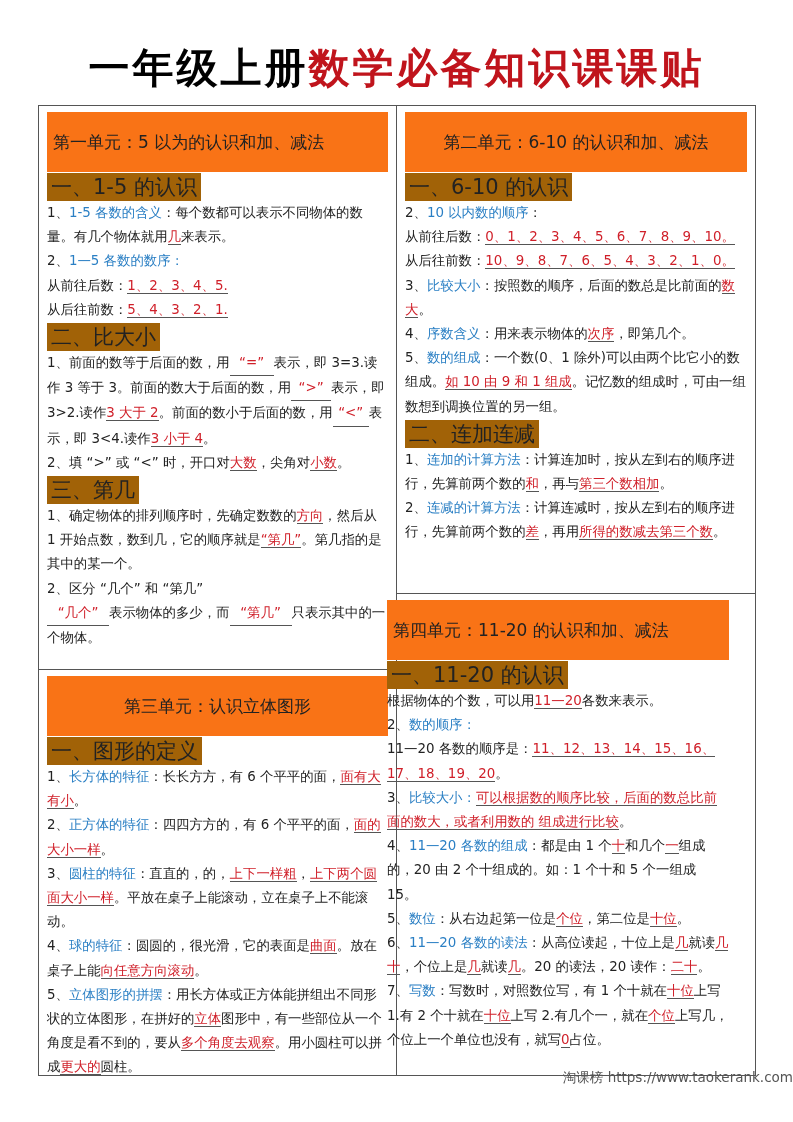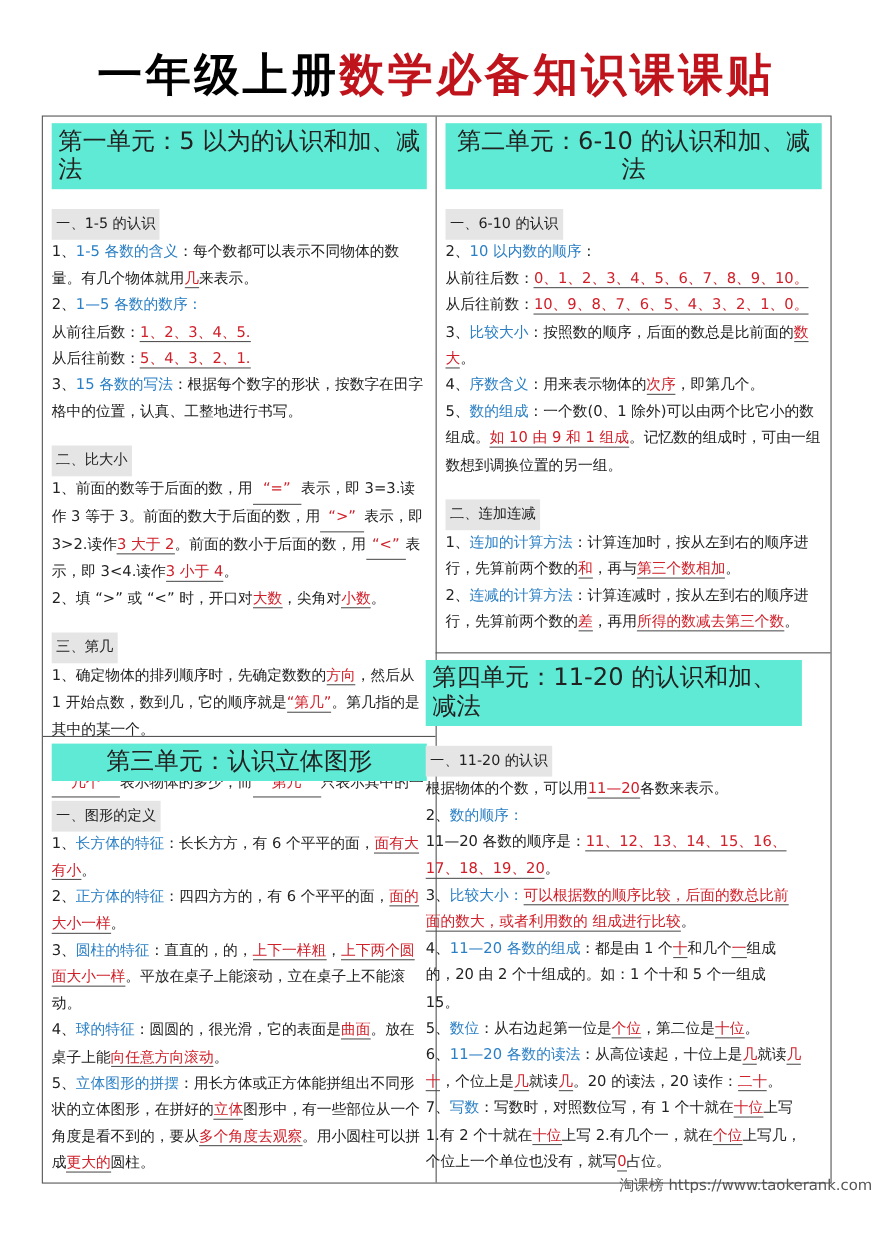--- a/index.html
+++ b/index.html
@@ -7,23 +7,23 @@
          font-family:"DejaVu Sans", sans-serif; color:#222; }
   .title { position:absolute; top:40px; left:0; width:793px; text-align:center;
            font-family:"DejaVu Serif", serif; font-weight:bold; font-size:41px; letter-spacing:3px; line-height:56px; }
   .title .black { color:#000000; }
   .title .red { color:#c0141c; }
   .sheet { position:absolute; left:38px; top:105px; width:718px; height:971px;
            border:1px solid #555; box-sizing:border-box; }
   .vline { position:absolute; left:357px; top:0; width:1px; height:969px; background:#555; }
   .hline { position:absolute; height:1px; background:#555; }
   .panel { position:absolute; box-sizing:border-box; padding:0 8px; }
-  .unit-title { background:#5eead4; font-size:22px; color:#222; padding:4px 6px; line-height:26px; margin-top:6px; }
+  .unit-title { background:#f97316; font-size:17px; color:#222; padding:17px 6px; line-height:26px; margin-top:6px; }
   .unit-title.center { text-align:center; }
-  .sec { display:inline-block; background:#e5e5e5; font-size:13px; color:#222; padding:1px 4px; line-height:26px; margin-top:18px; }
+  .sec { display:inline-block; background:#a16207; font-size:21px; color:#222; padding:1px 4px; line-height:26px; margin-top:1px; }
   .p { font-size:13.4px; line-height:24.2px; margin:0; }
   .blue { color:#2a7fc4; }
   .hl { color:#d0202a; border-bottom:1px solid #555; }
   .blank { display:inline-block; border-bottom:1px solid #555; color:#d0202a; }
   .footer { position:absolute; top:1069px; left:0; width:793px; text-align:right;
             font-size:13.5px; color:#555; }
 </style>
 </head>
 <body>
 
@@ -36,21 +36,20 @@
   <div class="hline" style="left:0; top:563px; width:357px;"></div>
   <div class="hline" style="left:357px; top:487px; width:359px;"></div>
 
   <div class="panel" style="left:0; top:0; width:357px;">
     <div class="unit-title">第一单元：5 以为的认识和加、减法</div>
     <div class="sec">一、1-5 的认识</div>
     <p class="p"><span>1、</span><span class="blue">1-5 各数的含义</span><span>：每个数都可以表示不同物体的数量。有几个物体就用</span><span class="hl">几</span><span>来表示。</span></p>
     <p class="p"><span>2、</span><span class="blue">1—5 各数的数序</span><span class="blue">：</span></p>
     <p class="p"><span>从前往后数：</span><span class="hl">1、2、3、4、5.</span></p>
     <p class="p"><span>从后往前数：</span><span class="hl">5、4、3、2、1.</span></p>
-    <p class="p"><span>3、</span><span class="blue">15 各数的写法</span><span>：根据每个数字的形状，按数字在田字格中的位置，认真、工整地进行书写。</span></p>
     <div class="sec">二、比大小</div>
     <p class="p"><span>1、前面的数等于后面的数，用</span><span class="blank" style="width:44px;text-align:center">“=”</span><span>表示，即 3=3.读作 3 等于 3。前面的数大于后面的数，用</span><span class="blank" style="width:40px;text-align:center">“&gt;”</span><span>表示，即 3&gt;2.读作</span><span class="hl">3 大于 2</span><span>。前面的数小于后面的数，用</span><span class="blank" style="width:36px;text-align:center">“&lt;”</span><span>表示，即 3&lt;4.读作</span><span class="hl">3 小于 4</span><span>。</span></p>
     <p class="p"><span>2、填 “&gt;” 或 “&lt;” 时，开口对</span><span class="hl">大数</span><span>，尖角对</span><span class="hl">小数</span><span>。</span></p>
     <div class="sec">三、第几</div>
     <p class="p"><span>1、确定物体的排列顺序时，先确定数数的</span><span class="hl">方向</span><span>，然后从 1 开始点数，数到几，它的顺序就是</span><span class="hl">“第几”</span><span>。第几指的是其中的某一个。</span></p>
     <p class="p"><span>2、区分 “几个” 和 “第几”</span></p>
     <p class="p"><span class="blank" style="width:62px;text-align:center">“几个”</span><span>表示物体的多少，而</span><span class="blank" style="width:62px;text-align:center">“第几”</span><span>只表示其中的一个物体。</span></p>
   </div>
 
   <div class="panel" style="left:0; top:564px; width:357px;">

